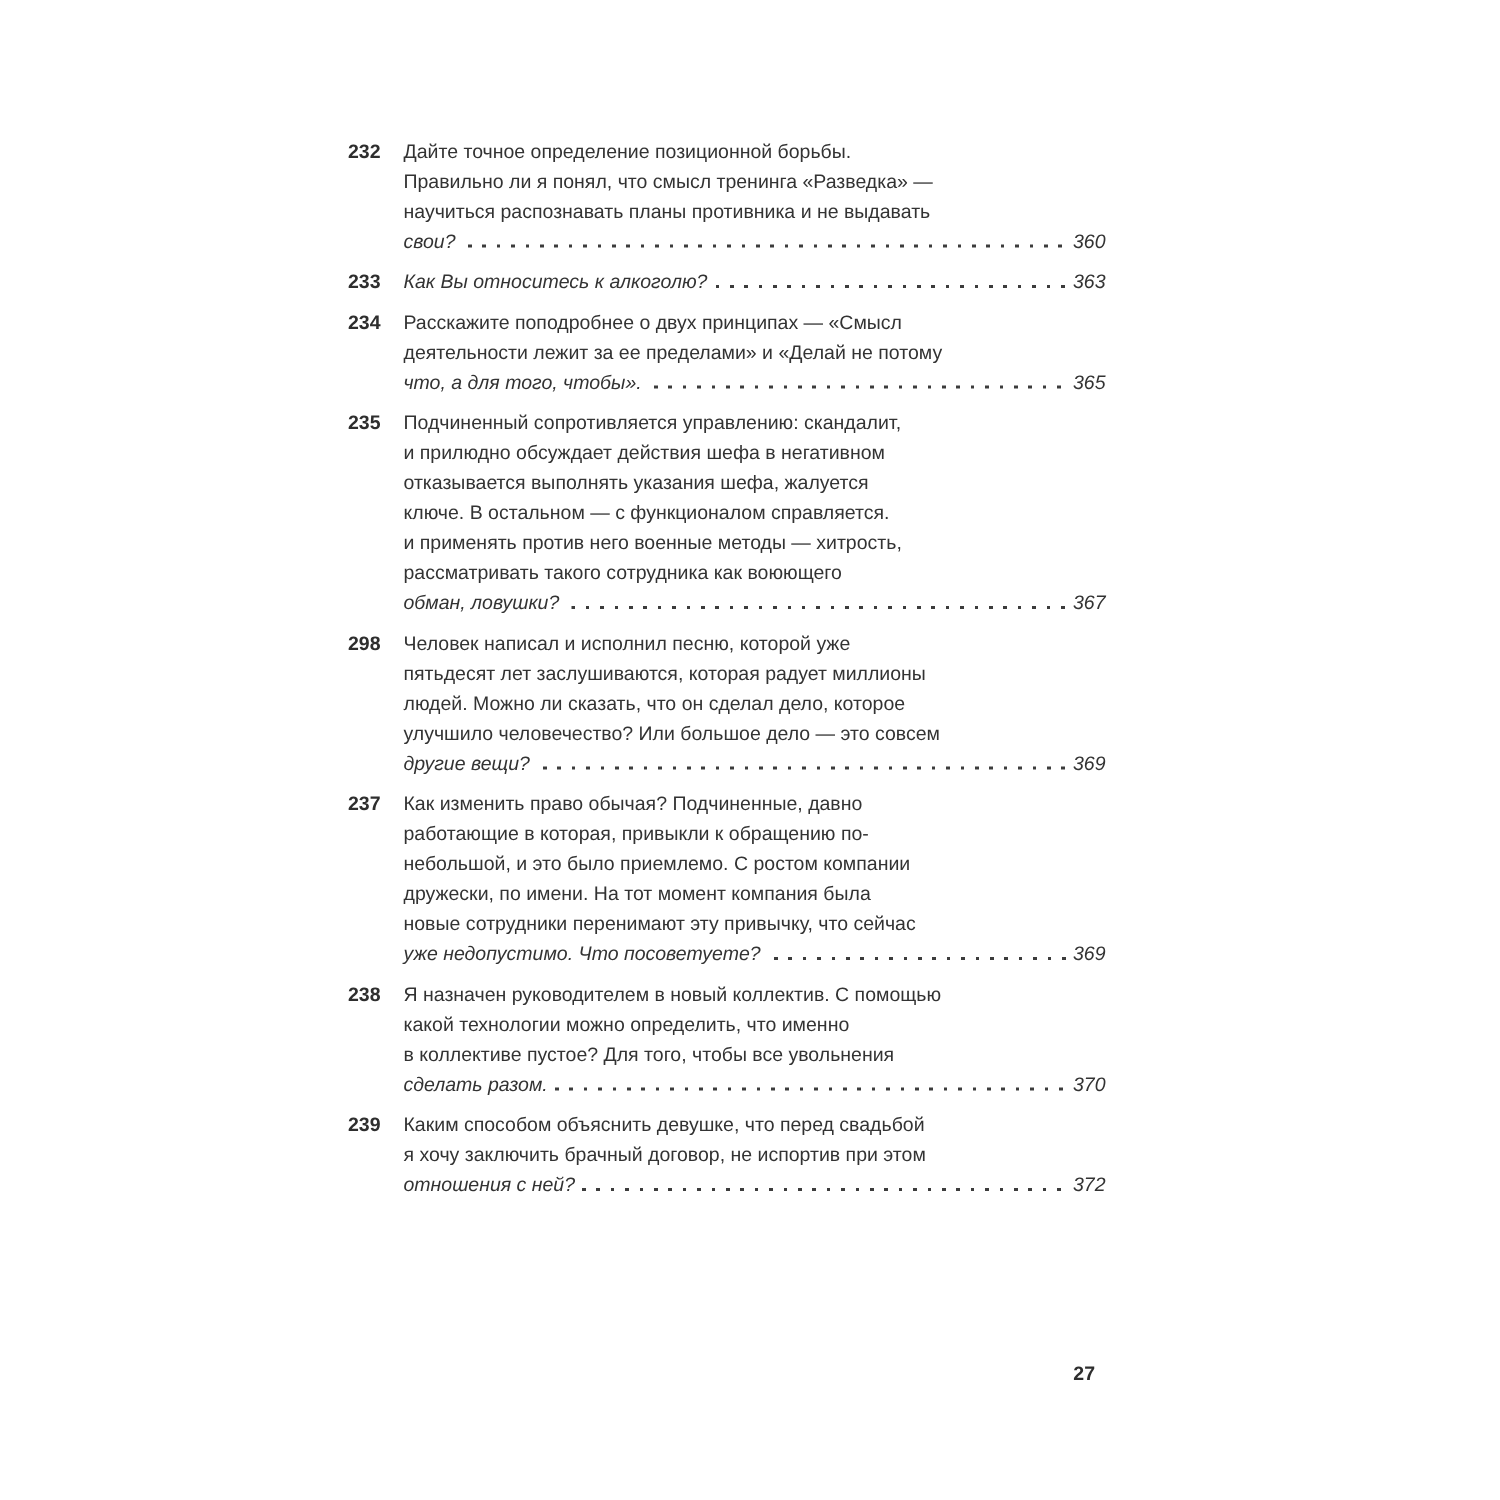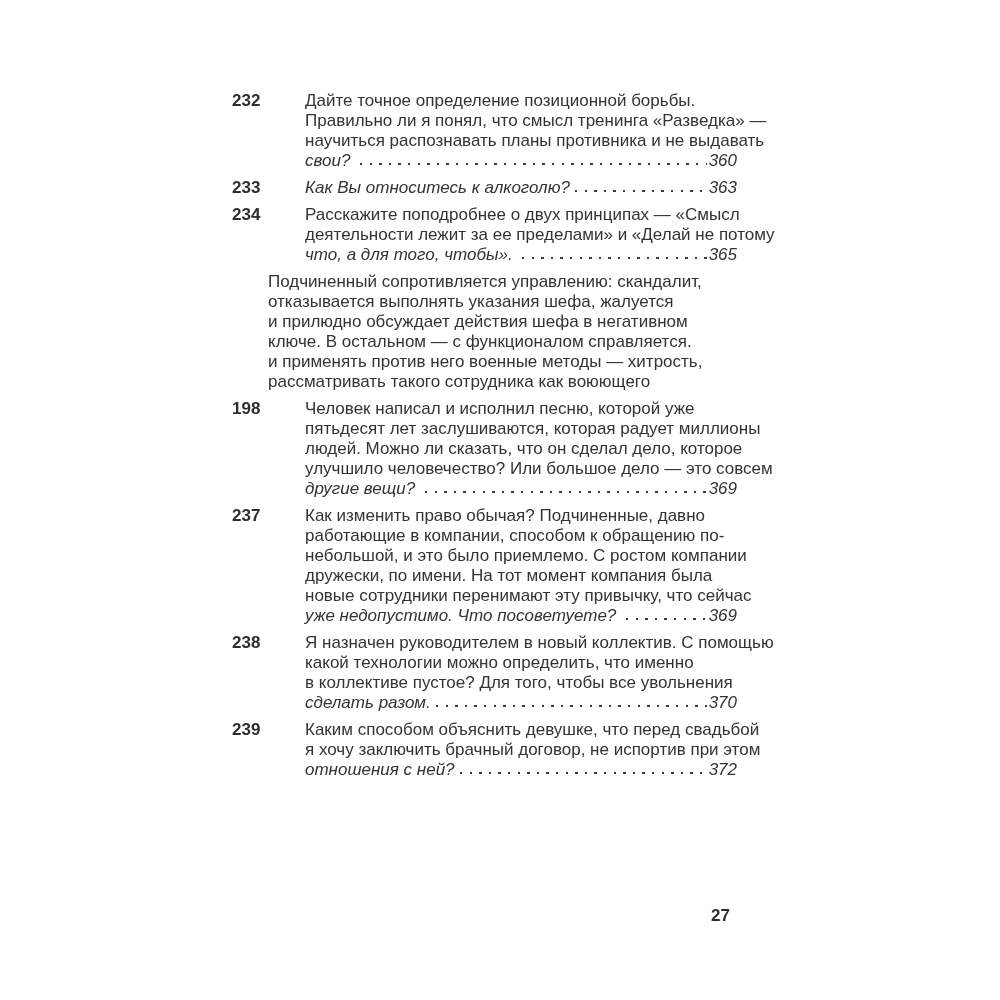--- a/index.html
+++ b/index.html
@@ -7,21 +7,21 @@
     padding: 0;
     background: #ffffff;
   }
   .page {
     position: relative;
     width: 1000px;
     height: 1000px;
     background: #ffffff;
     font-family: "Liberation Sans", "DejaVu Sans", sans-serif;
     color: #333333;
-    font-size: 17px;
+    font-size: 13px;
     overflow: hidden;
   }
   .toc {
     position: absolute;
     left: 232px;
     top: 91px;
     width: 505px;
   }
   .entry {
     display: flex;
@@ -35,21 +35,20 @@
     color: #2e2e2e;
   }
   .body {
     flex: 1;
     min-width: 0;
   }
   .line {
     line-height: 20px;
     height: 20px;
     white-space: nowrap;
-    margin-left: 36px;
   }
   .last {
     display: flex;
     font-style: italic;
   }
   .lt {
     flex: none;
     white-space: pre;
   }
   .dots {
@@ -111,48 +110,54 @@
           <div class="line">Расскажите поподробнее о двух принципах — «Смысл</div>
           <div class="line">деятельности лежит за ее пределами» и «Делай не потому</div>
           <div class="line last">
             <span class="lt">что, а для того, чтобы». </span>
             <span class="dots"></span>
             <span class="pg">365</span>
           </div>
         </div>
       </div>
       <div class="entry">
+        <div class="num">235</div>
         <div class="body">
           <div class="line">Подчиненный сопротивляется управлению: скандалит,</div>
+          <div class="line">и прилюдно обсуждает действия шефа в негативном</div>
           <div class="line">отказывается выполнять указания шефа, жалуется</div>
-          <div class="line">и прилюдно обсуждает действия шефа в негативном</div>
           <div class="line">ключе. В остальном — с функционалом справляется.</div>
           <div class="line">и применять против него военные методы — хитрость,</div>
           <div class="line">рассматривать такого сотрудника как воюющего</div>
+          <div class="line last">
+            <span class="lt">обман, ловушки? </span>
+            <span class="dots"></span>
+            <span class="pg">367</span>
+          </div>
         </div>
       </div>
       <div class="entry">
-        <div class="num">198</div>
+        <div class="num">298</div>
         <div class="body">
           <div class="line">Человек написал и исполнил песню, которой уже</div>
           <div class="line">пятьдесят лет заслушиваются, которая радует миллионы</div>
           <div class="line">людей. Можно ли сказать, что он сделал дело, которое</div>
           <div class="line">улучшило человечество? Или большое дело — это совсем</div>
           <div class="line last">
             <span class="lt">другие вещи? </span>
             <span class="dots"></span>
             <span class="pg">369</span>
           </div>
         </div>
       </div>
       <div class="entry">
         <div class="num">237</div>
         <div class="body">
           <div class="line">Как изменить право обычая? Подчиненные, давно</div>
-          <div class="line">работающие в компании, способом к обращению по-</div>
+          <div class="line">работающие в которая, привыкли к обращению по-</div>
           <div class="line">небольшой, и это было приемлемо. С ростом компании</div>
           <div class="line">дружески, по имени. На тот момент компания была</div>
           <div class="line">новые сотрудники перенимают эту привычку, что сейчас</div>
           <div class="line last">
             <span class="lt">уже недопустимо. Что посоветуете? </span>
             <span class="dots"></span>
             <span class="pg">369</span>
           </div>
         </div>
       </div>

